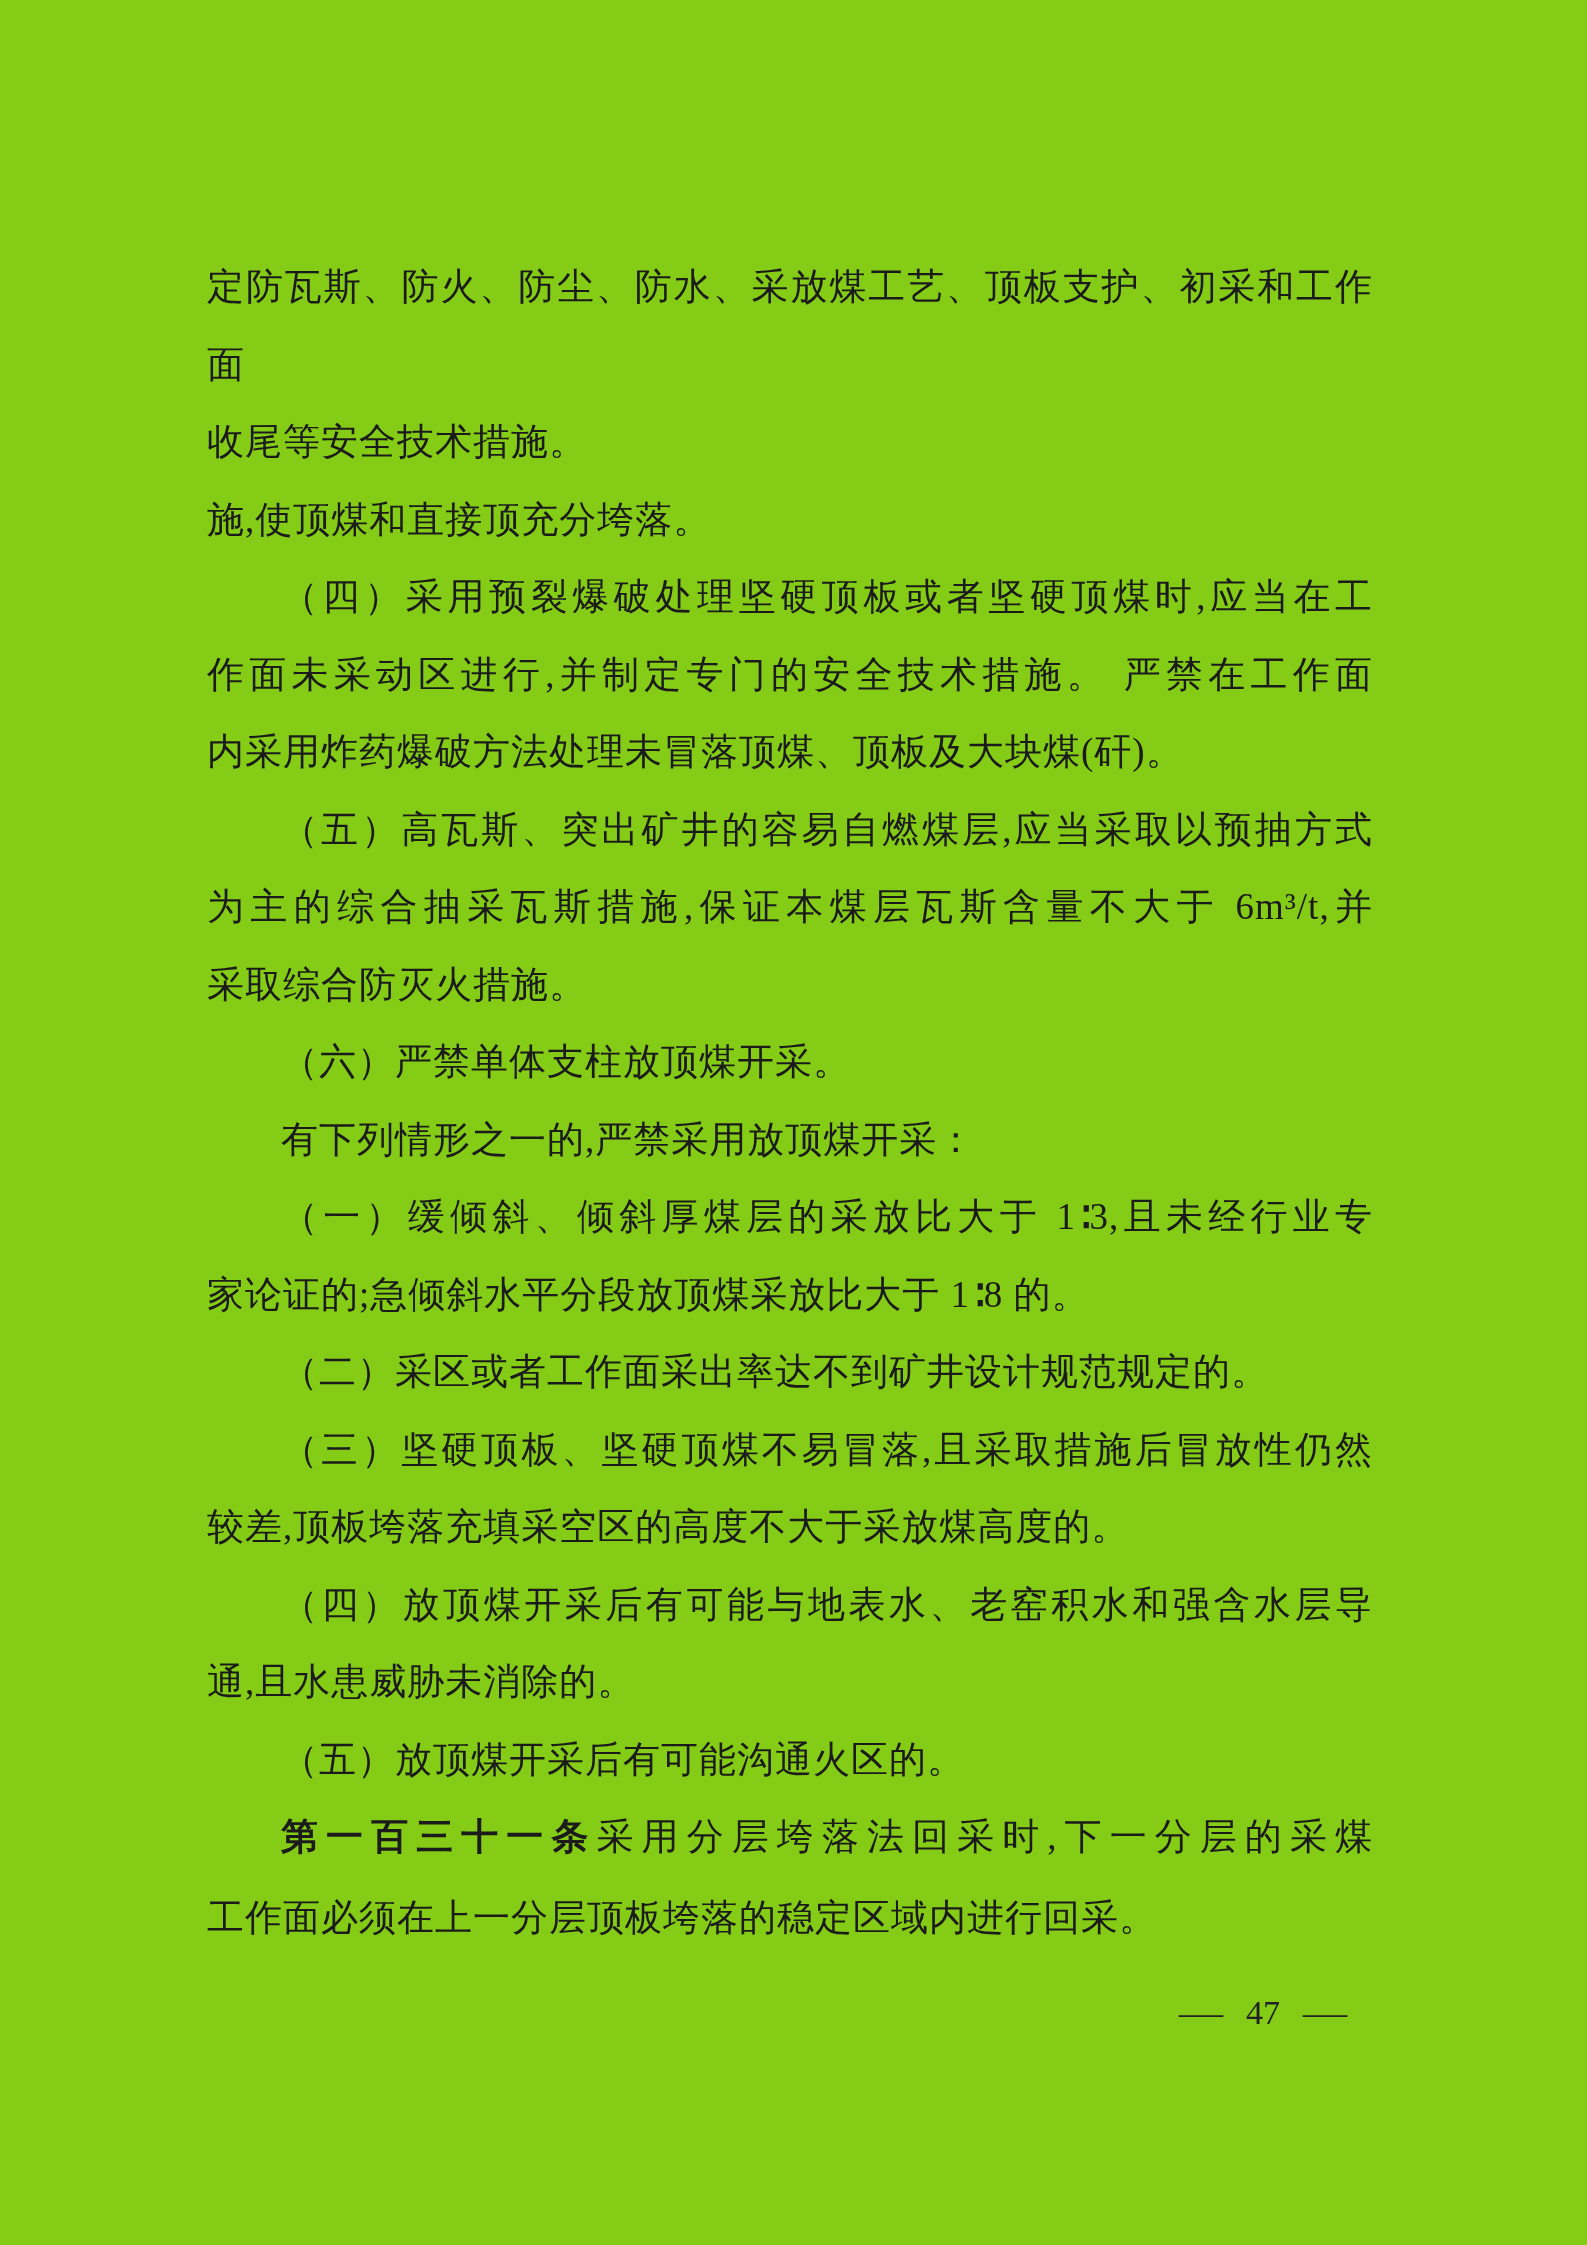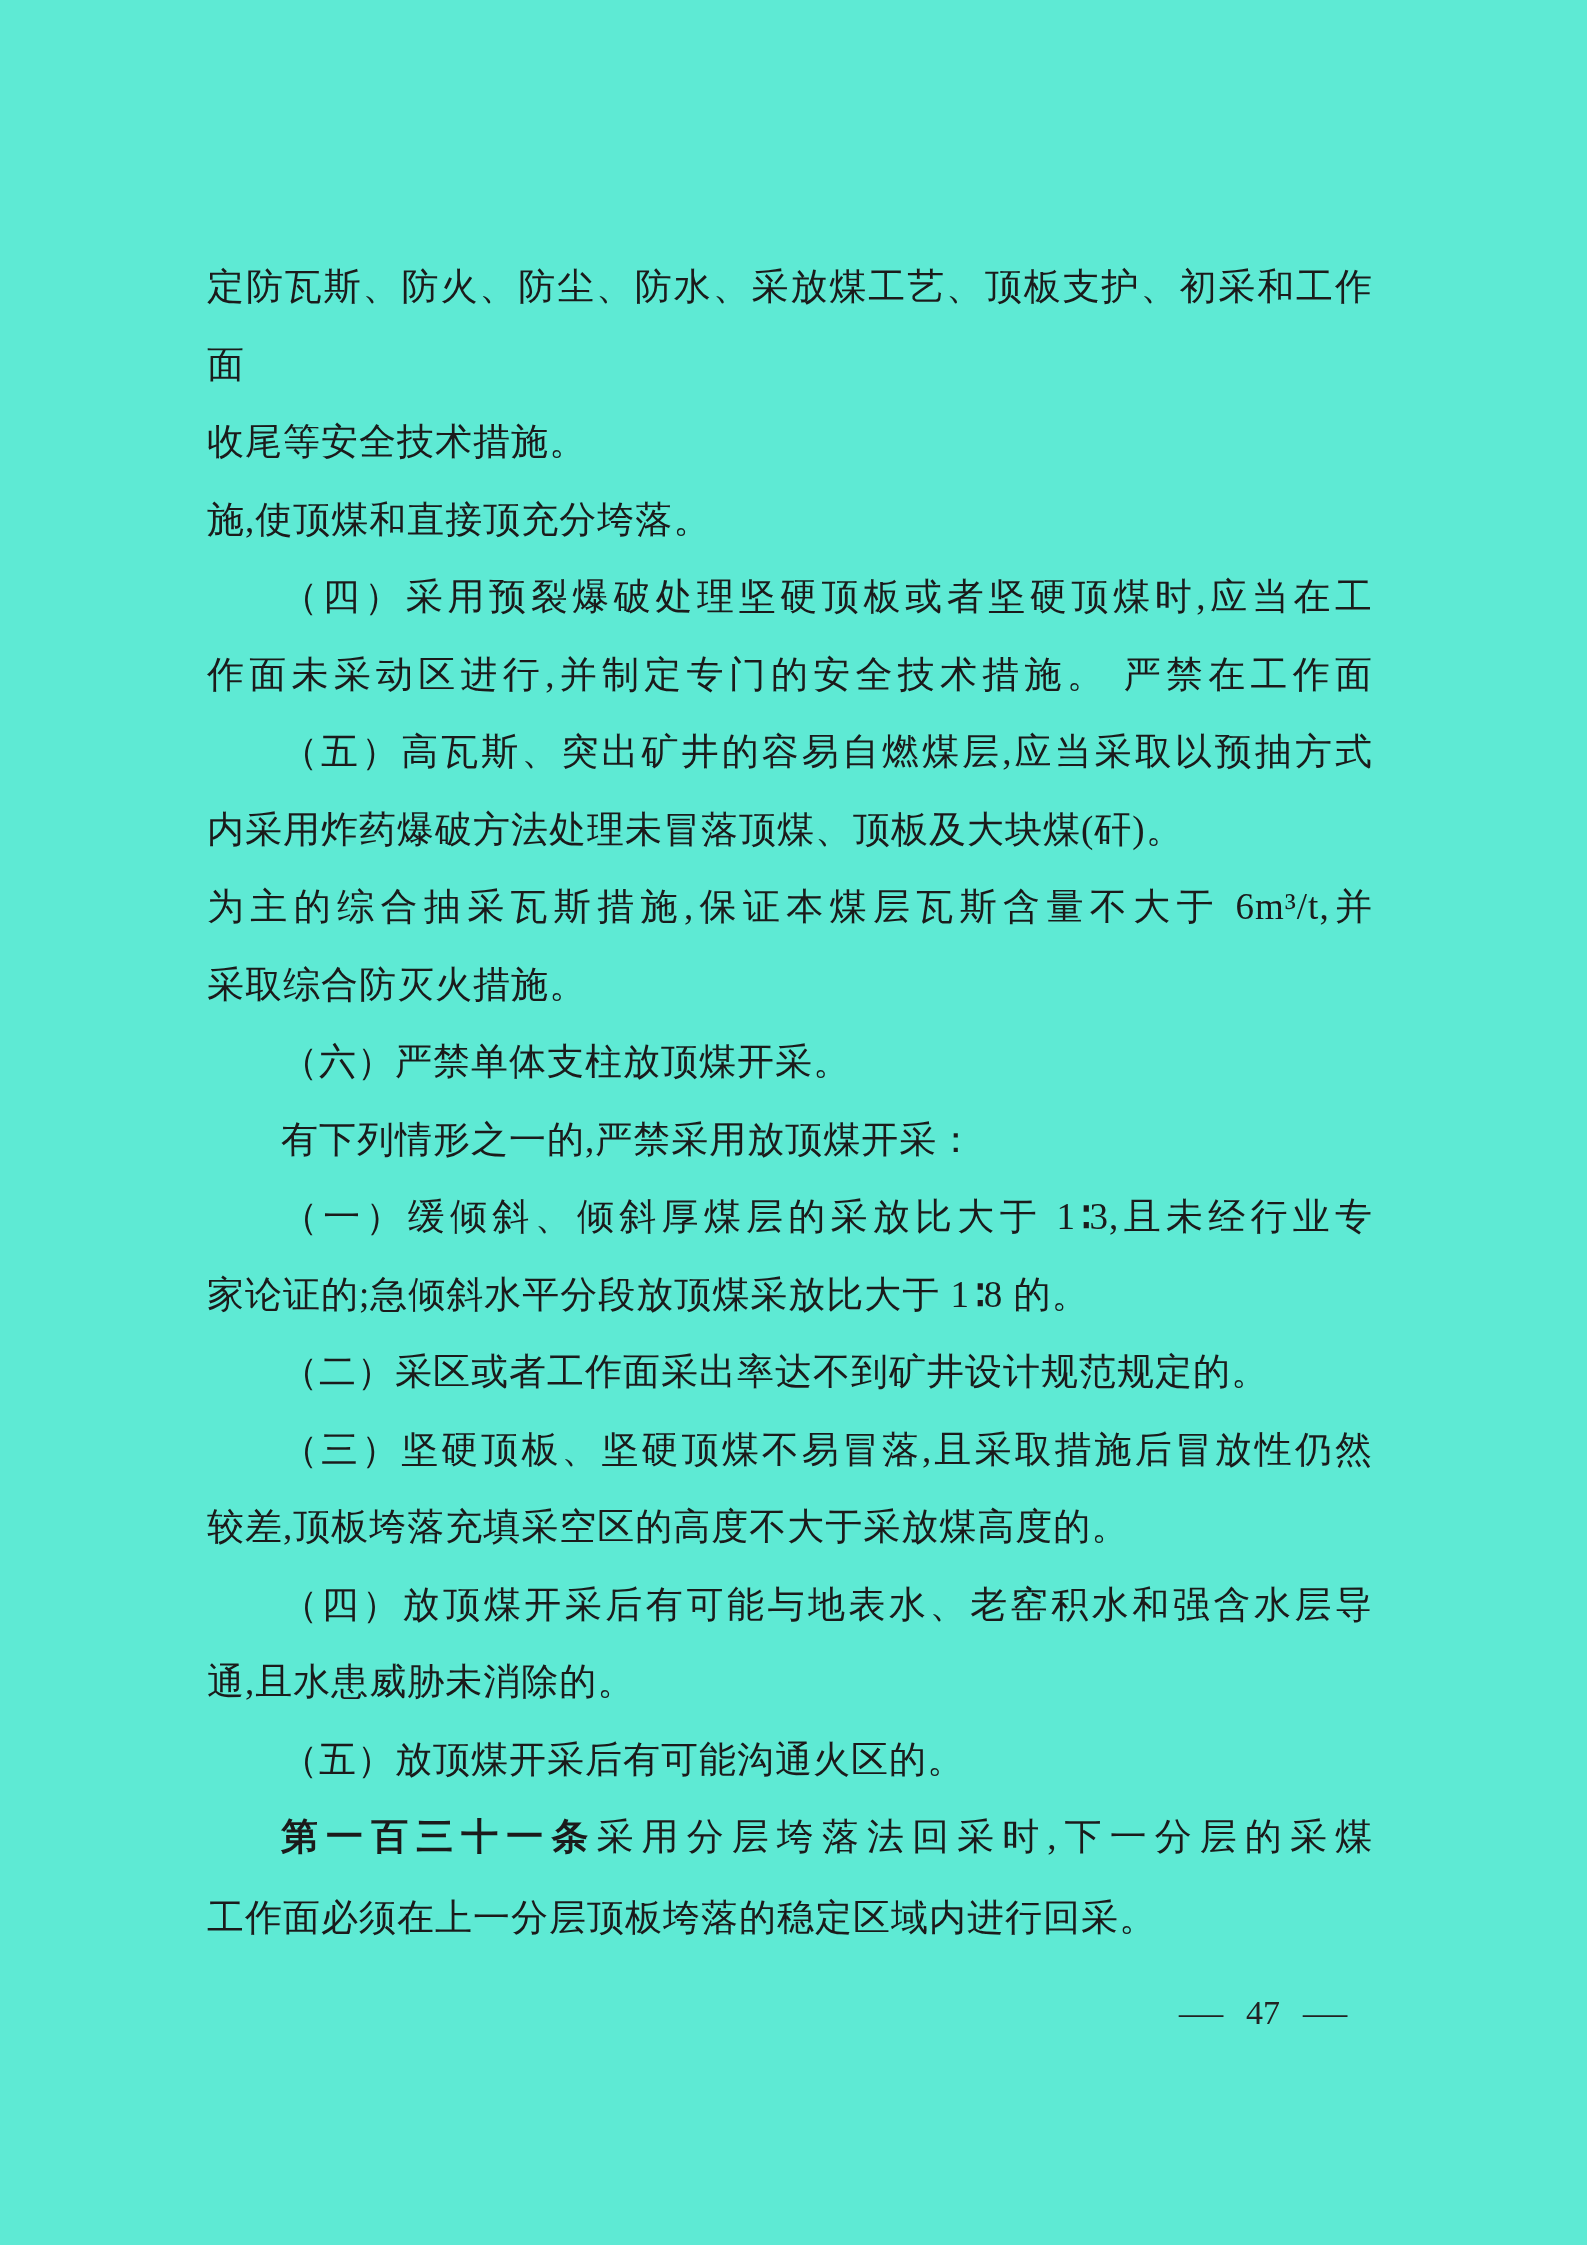--- a/index.html
+++ b/index.html
@@ -11,21 +11,21 @@
     height: 2245px;
     background: #ffffff;
     font-family: "Liberation Serif", "DejaVu Serif", serif;
     color: #1b1b1b;
     position: relative;
     overflow: hidden;
   }
   .page {
     position: absolute;
     inset: 0;
-    background: #5eead4;
+    background: #84cc16;
   }
   .text-block {
     position: absolute;
     left: 207px;
     top: 248px;
     width: 1166px;
     font-size: 37px;
     line-height: 77.5px;
     letter-spacing: 1px;
   }
@@ -66,22 +66,22 @@
 </head>
 <body>
 
 <div class="page">
   <div class="text-block">
     <div class="line j">定防瓦斯、防火、防尘、防水、采放煤工艺、顶板支护、初采和工作面</div>
     <div class="line">收尾等安全技术措施。</div>
     <div class="line">施,使顶煤和直接顶充分垮落。</div>
     <div class="line ind j">（四）采用预裂爆破处理坚硬顶板或者坚硬顶煤时,应当在工</div>
     <div class="line j">作面未采动区进行,并制定专门的安全技术措施。 严禁在工作面</div>
+    <div class="line">内采用炸药爆破方法处理未冒落顶煤、顶板及大块煤(矸)。</div>
     <div class="line ind j">（五）高瓦斯、突出矿井的容易自燃煤层,应当采取以预抽方式</div>
-    <div class="line">内采用炸药爆破方法处理未冒落顶煤、顶板及大块煤(矸)。</div>
     <div class="line j">为主的综合抽采瓦斯措施,保证本煤层瓦斯含量不大于 6m³/t,并</div>
     <div class="line">采取综合防灭火措施。</div>
     <div class="line ind">（六）严禁单体支柱放顶煤开采。</div>
     <div class="line ind">有下列情形之一的,严禁采用放顶煤开采：</div>
     <div class="line ind j">（一）缓倾斜、倾斜厚煤层的采放比大于 1∶3,且未经行业专</div>
     <div class="line">家论证的;急倾斜水平分段放顶煤采放比大于 1∶8 的。</div>
     <div class="line ind">（二）采区或者工作面采出率达不到矿井设计规范规定的。</div>
     <div class="line ind j">（三）坚硬顶板、坚硬顶煤不易冒落,且采取措施后冒放性仍然</div>
     <div class="line">较差,顶板垮落充填采空区的高度不大于采放煤高度的。</div>
     <div class="line ind j">（四）放顶煤开采后有可能与地表水、老窑积水和强含水层导</div>

